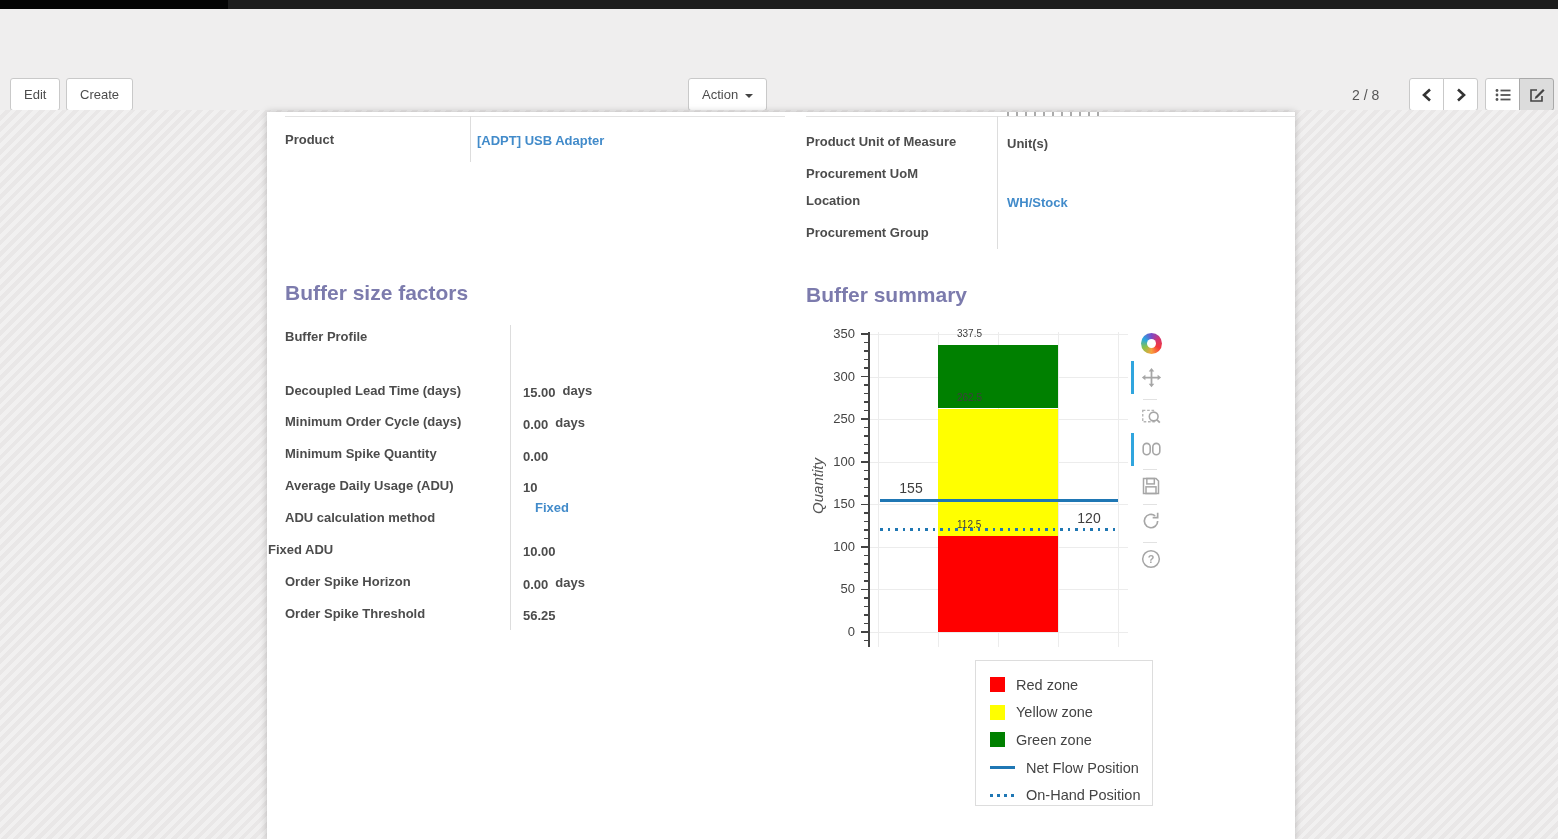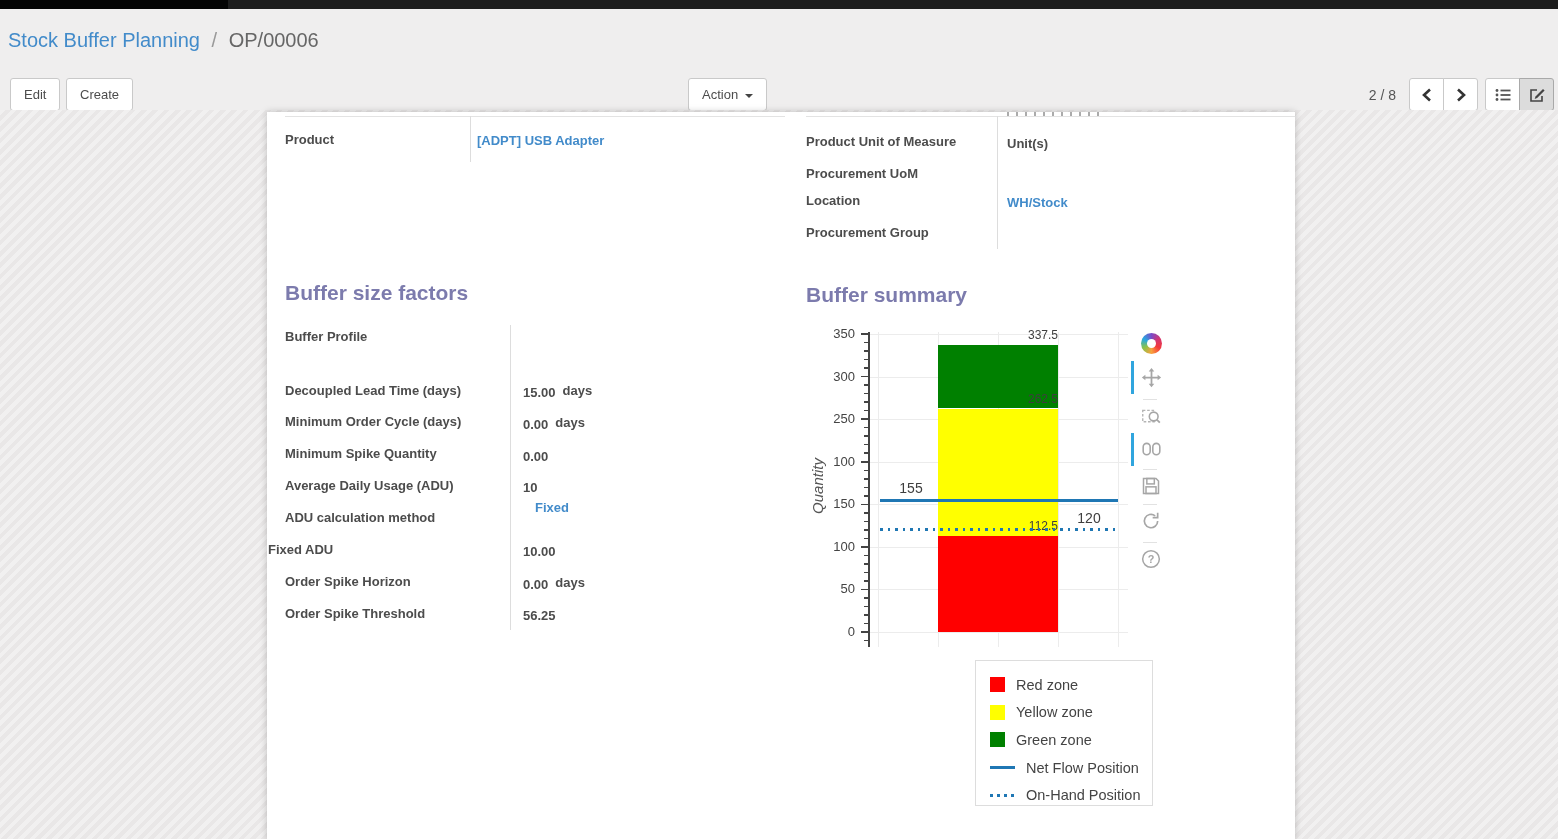--- a/index.html
+++ b/index.html
@@ -14,21 +14,21 @@
   .header { position:absolute; left:0; top:9px; width:1558px; height:102px; background:#efeeee; border-bottom:1px solid #cfcccc; }
   .breadcrumb { position:absolute; left:8px; top:20px; font-size:20px; }
   .breadcrumb .bc-link { color:#428bca; cursor:pointer; }
   .breadcrumb .bc-sep { color:#999; margin:0 6px; }
   .breadcrumb .bc-current { color:#666; }
 
   
   .btn { position:absolute; top:69px; height:33px; background:#fff; border:1px solid #c9c9c9; border-radius:3px;
          font-family:"Liberation Sans",sans-serif; font-size:13px; color:#4c4c4c; padding:0 13px; cursor:pointer; line-height:31px; }
   .caret { display:inline-block; width:0; height:0; border-left:4px solid transparent; border-right:4px solid transparent; border-top:4px solid #444; margin-left:7px; vertical-align:middle; }
-  .pager-text { position:absolute; left:1352px; top:78px; width:44px; text-align:right; color:#555; font-size:14px; }
+  .pager-text { position:absolute; left:1352px; top:78px; width:44px; color:#555; font-size:14px; }
   .btn-group { position:absolute; top:69px; height:33px; display:flex; }
   .gbtn { width:35px; height:33px; background:#fff; border:1px solid #c9c9c9; display:flex; align-items:center; justify-content:center; cursor:pointer; }
   .gbtn + .gbtn { margin-left:-1px; }
   .gbtn:first-child { border-radius:3px 0 0 3px; }
   .gbtn:last-child { border-radius:0 3px 3px 0; }
   .gbtn.active { background:#dcdcdc; border-color:#a9a9a9; }
 
   
   .content { position:absolute; left:0; top:110px; width:1558px; height:729px;
              background:repeating-linear-gradient(135deg,#f1f0f0 0 4px,#e9e7e7 4px 8px); }
@@ -43,21 +43,21 @@
   .fvalue.wrap { white-space:normal; }
   .link { color:#428bca; cursor:pointer; }
   .unit { margin-left:7px; position:relative; top:-2px; }
 
   .o-heading { position:absolute; font-size:21px; font-weight:bold; color:#7c7bad; white-space:nowrap; }
 
   
   #chart-layer { position:absolute; inset:0; }
   #chart-layer .grid { position:absolute; background:#ececec; }
   #chart-layer .zone { position:absolute; }
-  #chart-layer .zlabel { position:absolute; font-size:12px; color:#3e3e3e; text-align:right; }
+  #chart-layer .zlabel { position:absolute; font-size:10px; color:#3e3e3e; text-align:left;margin-left:19px; }
   #chart-layer .axis { position:absolute; background:#444; }
   #chart-layer .tick { position:absolute; background:#444; }
   #chart-layer .ticklabel { position:absolute; font-size:13px; color:#444; text-align:right; }
   #chart-layer .hline { position:absolute; }
   #chart-layer .linelabel { position:absolute; font-size:14px; color:#3e3e3e; }
   .ylabel { position:absolute; left:550px; top:374px; transform:translate(-50%,-50%) rotate(-90deg); font-style:italic; font-size:15px; color:#555; white-space:nowrap; }
 
   
   .modebar-item { position:absolute; width:24px; height:24px; display:flex; align-items:center; justify-content:center; cursor:pointer; }
   .modebar-sep { position:absolute; width:14px; height:1px; background:#e2e2e2; left:876px; }
@@ -75,25 +75,20 @@
   svg.icon { display:block; }
 </style>
 </head>
 <body>
 
 <div class="topbar">
   <div class="topbar-left"></div>
 </div>
 
 <div class="header">
-  <div class="breadcrumb">
-    <span class="bc-link">Stock Buffer Planning</span>
-    <span class="bc-sep">/</span>
-    <span class="bc-current">OP/00006</span>
-  </div>
 
   <button class="btn" style="left:10px;">Edit</button>
   <button class="btn" style="left:66px;">Create</button>
   <button class="btn" style="left:688px;"><span>Action</span><span class="caret"></span></button>
 
   <div class="pager-text">2 / 8</div>
 
   <div class="btn-group" style="left:1409px;">
     <div class="gbtn">
       <svg class="icon" width="12" height="14" viewBox="0 0 12 14">

